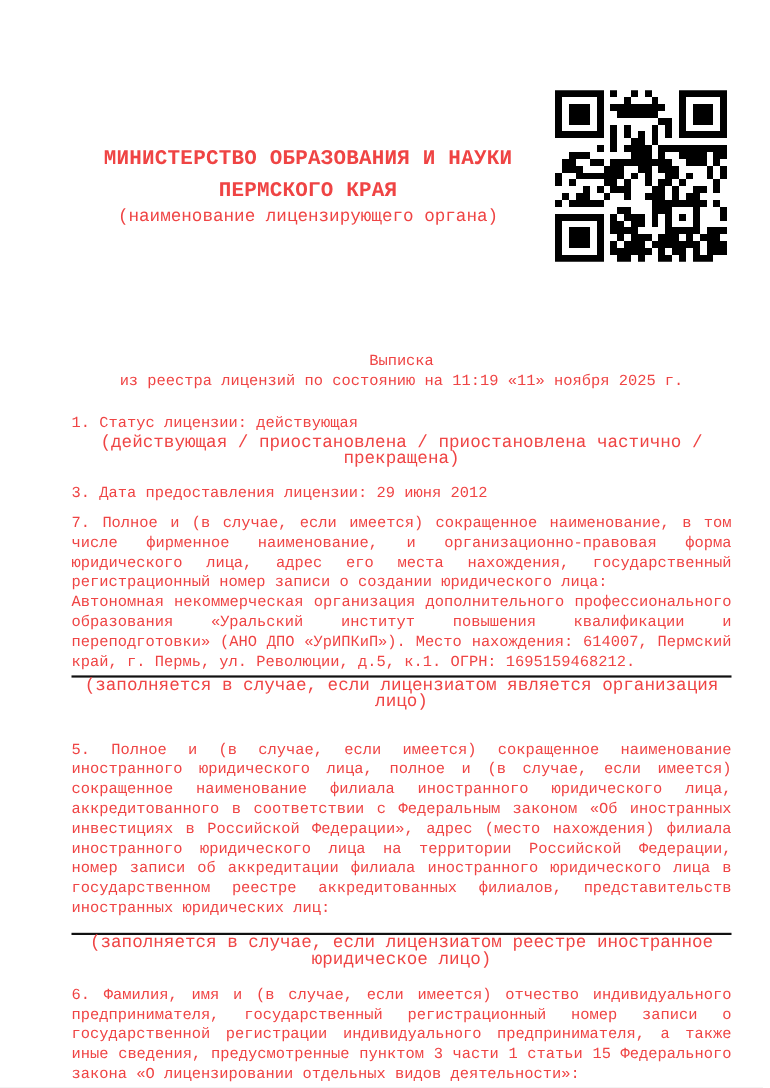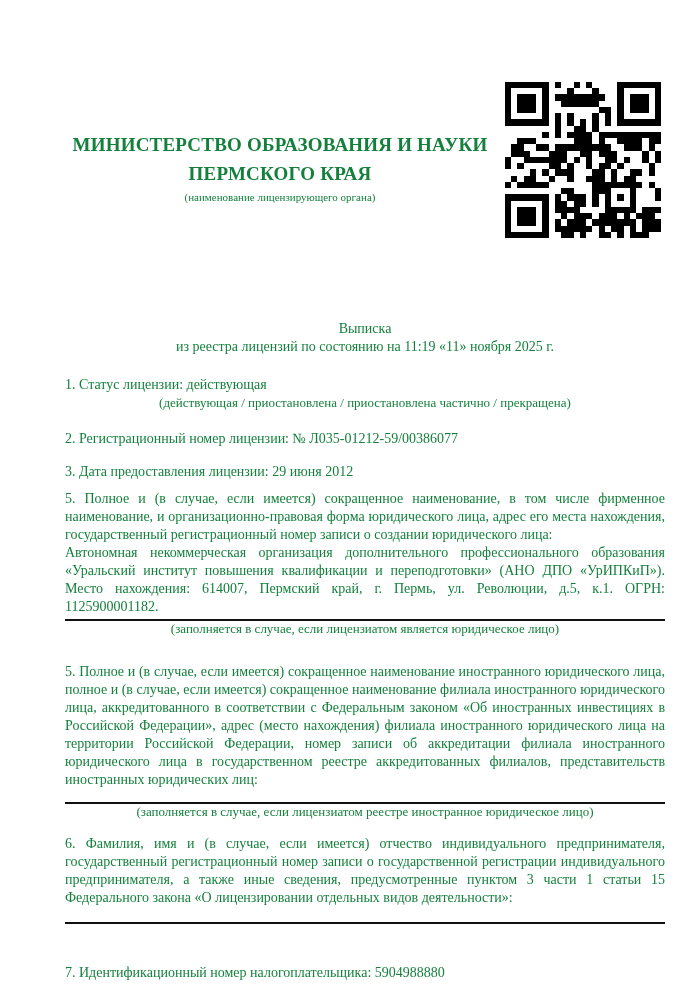--- a/index.html
+++ b/index.html
@@ -1,45 +1,45 @@
 <!DOCTYPE html>
 <html><head>
 <meta charset="utf-8">
 <style>
   html,body { margin:0; padding:0; background:#888; }
   .page {
     position:relative;
     width:700px; height:989px;
     margin:0 auto;
     background:#ffffff;
-    color:#15803d;
-    font-family:Liberation Serif, serif;
+    color:#ef4444;
+    font-family:Liberation Mono, monospace;
     overflow:hidden;
   }
   
   .qr {
     position:absolute; left:503px; top:82px;
     width:160px; height:156px;
   }
   .qr svg { width:100%; height:100%; display:block; }
   
   .header {
     position:absolute; left:0; top:130px; width:560px;
     text-align:center;
   }
   .ministry-line { font-weight:bold; font-size:19px; line-height:29px; letter-spacing:0.2px; }
-  .authority-caption { font-size:11px; line-height:13px; margin-top:3px; }
+  .authority-caption { font-size:16px; line-height:13px; margin-top:3px; }
   
   .content {
     position:absolute; left:65px; top:300px; width:600px;
     font-size:14px; line-height:18px;
   }
   .doc-title { text-align:center;margin-top:20px; }
   .just { text-align:justify; }
-  .caption { font-size:13px; line-height:15px; text-align:center; }
+  .caption { font-size:16px; line-height:15px; text-align:center; }
   .fill-line { height:2px; background:#111; }
   .mt-item1 { margin-top:20px; }
   .mt-cap1  { margin-top:1px; }
   .mt-item2 { margin-top:20px; }
   .mt-item3 { margin-top:15px; }
   .mt-item4 { margin-top:9px; }
   .mt-line4 { margin-top:3px; }
   .mt-item5 { margin-top:27px; }
   .mt-line5 { margin-top:13px; }
   .mt-item6 { margin-top:16px; }
@@ -405,28 +405,27 @@
   <div class="content">
 
     <div class="doc-title">
       <div>Выписка</div>
       <div>из реестра лицензий по состоянию на 11:19 «11» ноября 2025 г.</div>
     </div>
 
     <div class="mt-item1">1. Статус лицензии: действующая</div>
     <div class="caption mt-cap1">(действующая / приостановлена / приостановлена частично / прекращена)</div>
 
-    <div class="mt-item2">2. Регистрационный номер лицензии: № Л035-01212-59/00386077</div>
 
     <div class="mt-item3">3. Дата предоставления лицензии: 29 июня 2012</div>
 
-    <div class="just mt-item4">5. Полное и (в случае, если имеется) сокращенное наименование, в том числе фирменное наименование, и организационно-правовая форма юридического лица, адрес его места нахождения, государственный регистрационный номер записи о создании юридического лица:</div>
-    <div class="just">Автономная некоммерческая организация дополнительного профессионального образования «Уральский институт повышения квалификации и переподготовки» (АНО ДПО «УрИПКиП»). Место нахождения: 614007, Пермский край, г. Пермь, ул. Революции, д.5, к.1. ОГРН: 1125900001182.</div>
+    <div class="just mt-item4">7. Полное и (в случае, если имеется) сокращенное наименование, в том числе фирменное наименование, и организационно-правовая форма юридического лица, адрес его места нахождения, государственный регистрационный номер записи о создании юридического лица:</div>
+    <div class="just">Автономная некоммерческая организация дополнительного профессионального образования «Уральский институт повышения квалификации и переподготовки» (АНО ДПО «УрИПКиП»). Место нахождения: 614007, Пермский край, г. Пермь, ул. Революции, д.5, к.1. ОГРН: 1695159468212.</div>
     <div class="fill-line mt-line4"></div>
-    <div class="caption">(заполняется в случае, если лицензиатом является юридическое лицо)</div>
+    <div class="caption">(заполняется в случае, если лицензиатом является организация лицо)</div>
 
     <div class="just mt-item5">5. Полное и (в случае, если имеется) сокращенное наименование иностранного юридического лица, полное и (в случае, если имеется) сокращенное наименование филиала иностранного юридического лица, аккредитованного в соответствии с Федеральным законом «Об иностранных инвестициях в Российской Федерации», адрес (место нахождения) филиала иностранного юридического лица на территории Российской Федерации, номер записи об аккредитации филиала иностранного юридического лица в государственном реестре аккредитованных филиалов, представительств иностранных юридических лиц:</div>
     <div class="fill-line mt-line5"></div>
     <div class="caption">(заполняется в случае, если лицензиатом реестре иностранное юридическое лицо)</div>
 
     <div class="just mt-item6">6. Фамилия, имя и (в случае, если имеется) отчество индивидуального предпринимателя, государственный регистрационный номер записи о государственной регистрации индивидуального предпринимателя, а также иные сведения, предусмотренные пунктом 3 части 1 статьи 15 Федерального закона «О лицензировании отдельных видов деятельности»:</div>
     <div class="fill-line mt-line6"></div>
 
     <div class="mt-item7">7. Идентификационный номер налогоплательщика: 5904988880</div>
 

